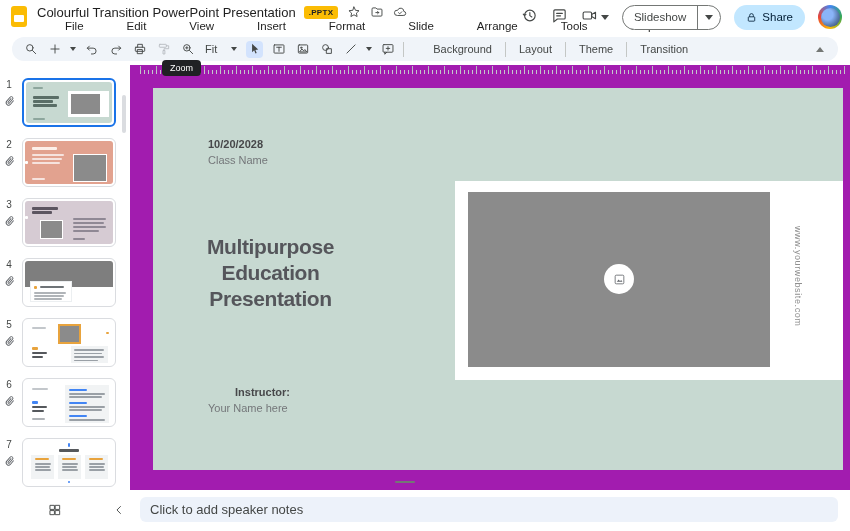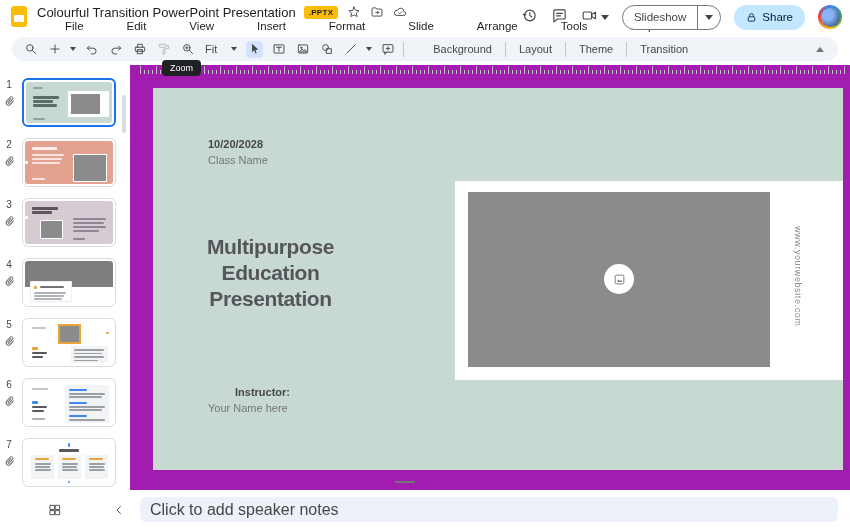--- a/index.html
+++ b/index.html
@@ -72,21 +72,21 @@
   .sl-img{ position:absolute; left:13px; top:11px; width:302px; height:175px; background:#8b8b8b; }
   .sl-circle{ position:absolute; left:136px; top:72px; width:30px; height:30px; background:#fff; border-radius:50%; display:flex; align-items:center; justify-content:center; }
   .sl-circle svg{ width:13px; height:13px; stroke:#5f6368; fill:none; stroke-width:1.5; stroke-linejoin:round; }
   .sl-web{ position:absolute; left:338px; top:45px; writing-mode:vertical-rl; font-size:9px; letter-spacing:.6px; color:#8f8f8f; }
   .hthumb{ position:absolute; left:265px; top:416px; width:20px; height:2px; background:#747775; border-radius:1px; }
   
   .footer{ position:absolute; left:0; top:490px; width:850px; height:41px; background:#fff; }
   .f-ic{ position:absolute; top:13px; width:15px; height:15px; }
   .f-ic svg{ width:14px; height:14px; stroke:#444746; fill:none; stroke-width:1.6; stroke-linecap:round; stroke-linejoin:round; }
   .notes-bar{ position:absolute; left:140px; top:7px; width:698px; height:25px; background:#edf2fa; border-radius:6px; display:flex; align-items:center; padding:0 10px; }
-  .notes-text{ font-size:16px; color:#444746; }
+  .notes-text{ font-size:13px; color:#444746; }
   
   .bar{ position:absolute; border-radius:1px; }
 </style>
 </head>
 <body>
 
 <div class="app">
 
   <div class="titlebar">
     <div class="logo"></div>

